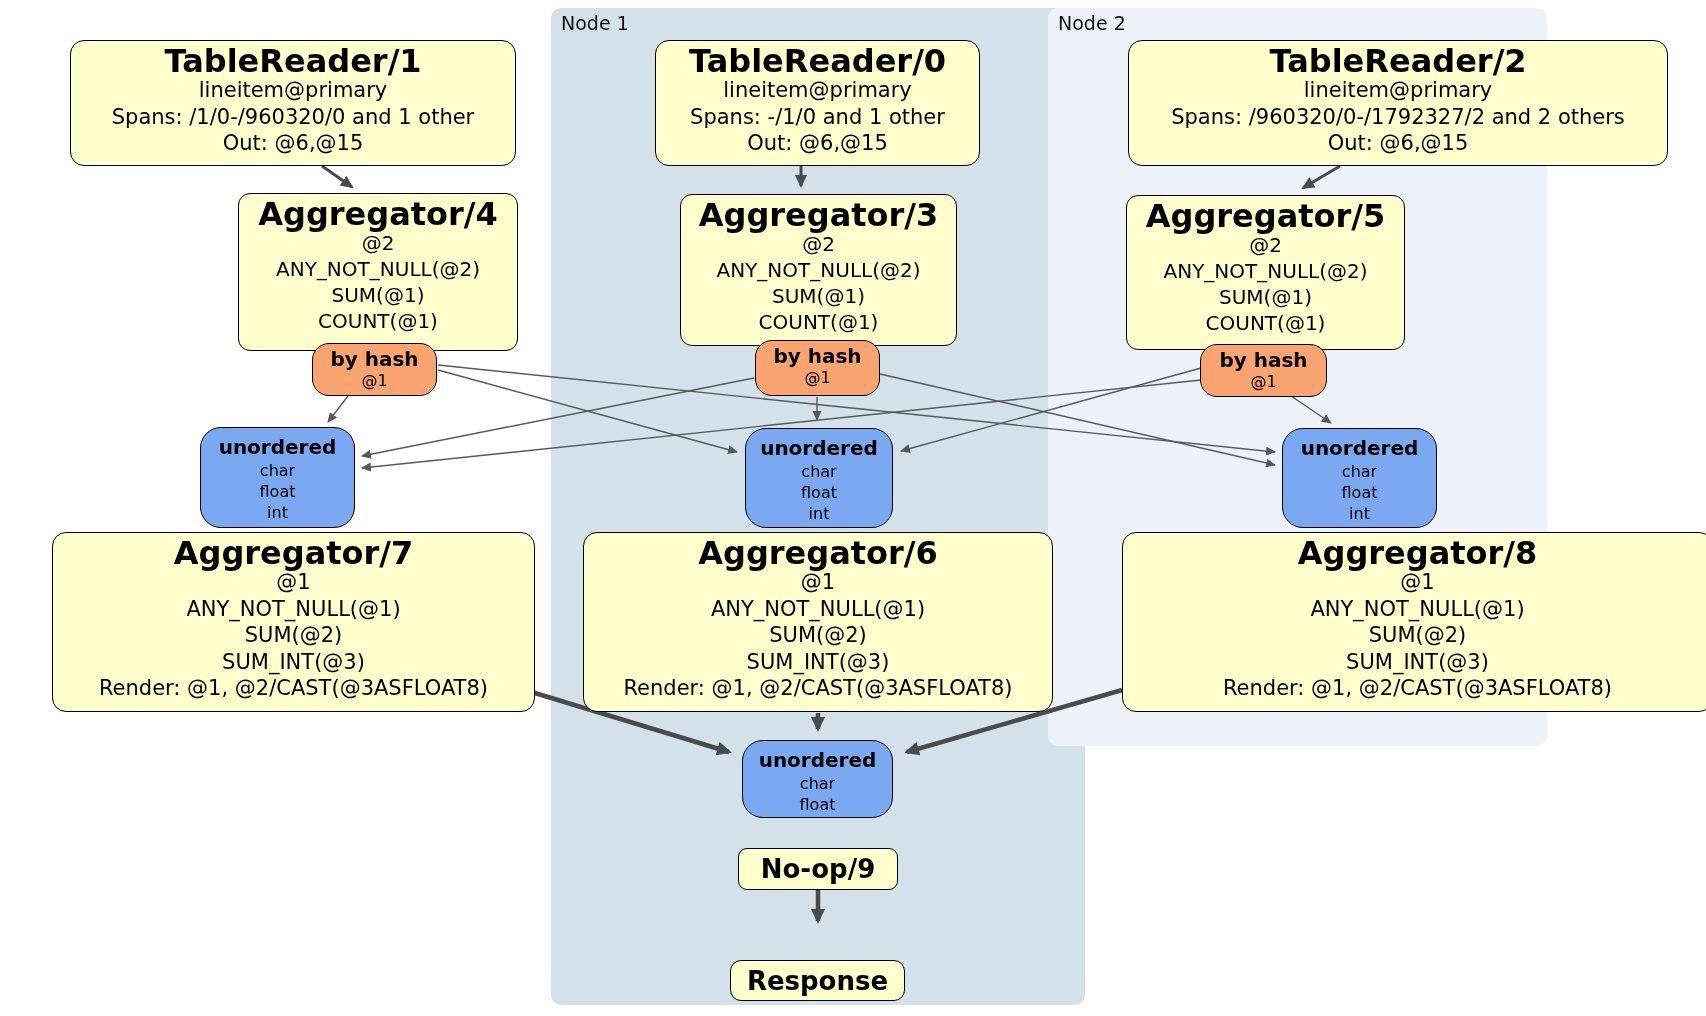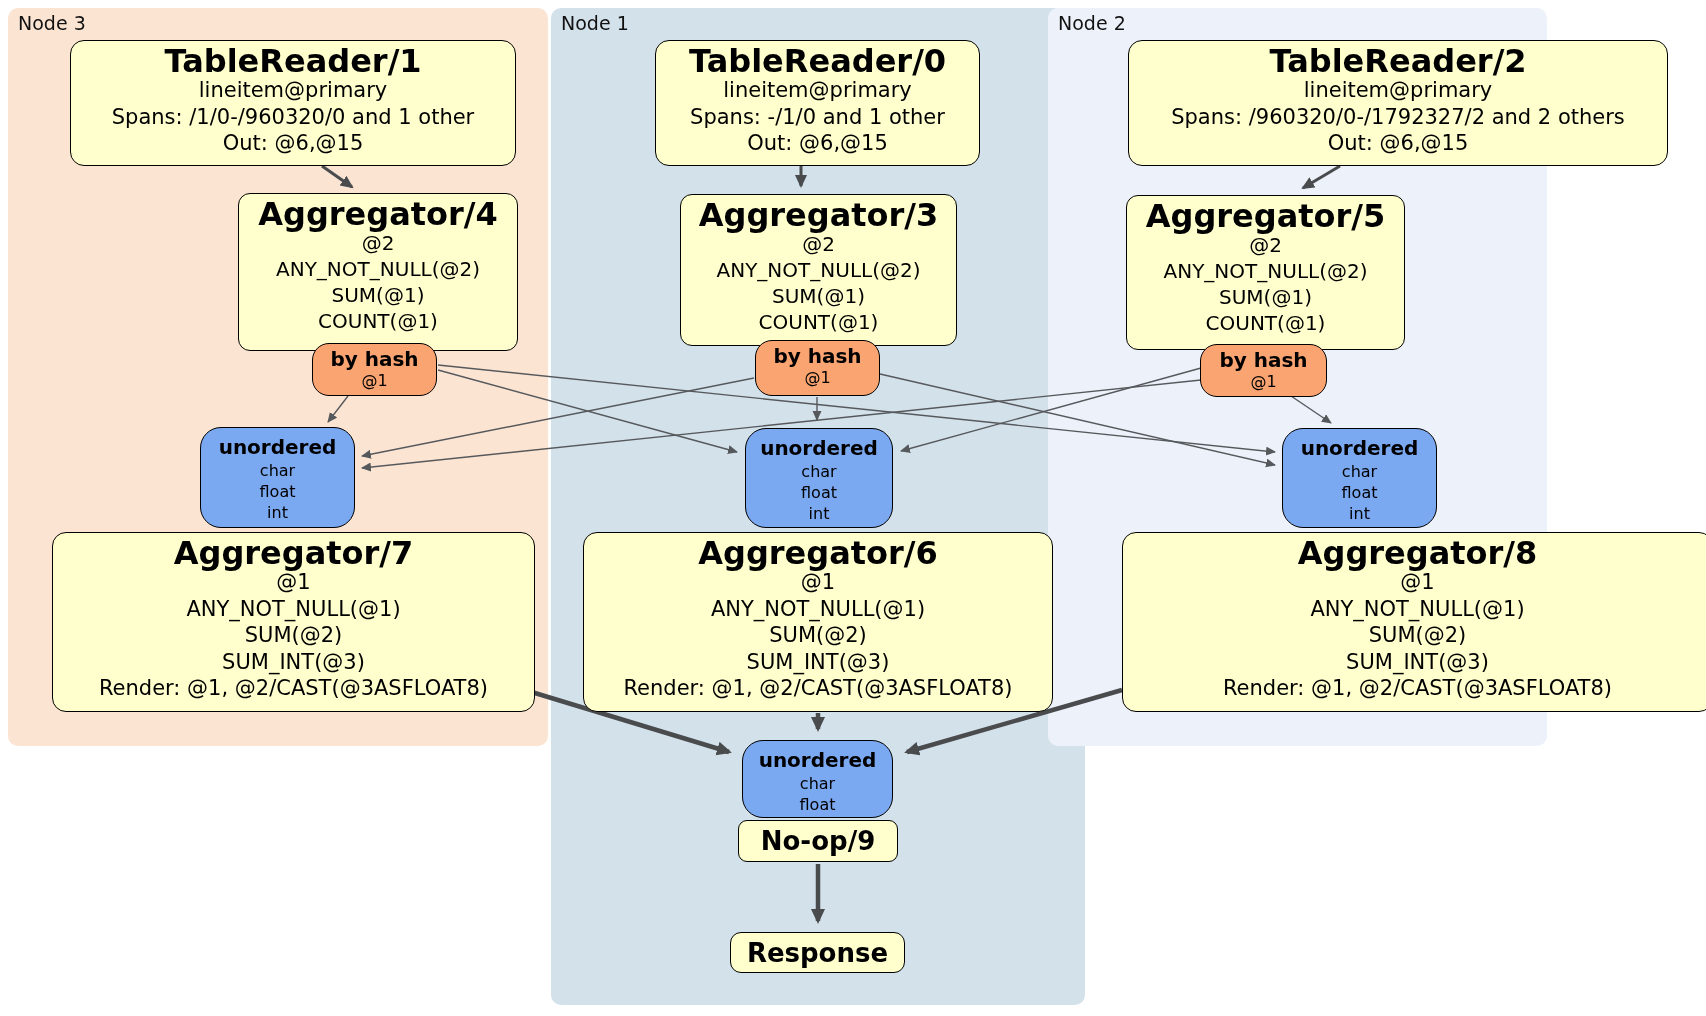--- a/index.html
+++ b/index.html
@@ -29,31 +29,28 @@
     position:absolute;z-index:4;background:var(--blue);
     border:1.6px solid #000;border-radius:21px;text-align:center;
     box-sizing:border-box;padding-top:7px;
   }
   .sync .stitle{font-weight:bold;font-size:20px;line-height:25px;}
   .sync .sitem{font-size:16px;line-height:21px;}
   .mini{
     position:absolute;z-index:4;background:var(--yellow);
     border:1.6px solid #000;border-radius:9px;text-align:center;
     box-sizing:border-box;display:flex;align-items:center;justify-content:center;
-    font-weight:bold;font-size:26px;
+    font-weight:bold;font-size:26px;margin-top:28px;
   }
 </style>
 </head>
 <body>
 
 <div id="canvas">
 
-  <div class="panel" style="left:8px;top:8px;width:540px;height:738px;background:var(--panel3);">
-    <div class="panel-label">Node 3</div>
-  </div>
   <div class="panel" style="left:551px;top:8px;width:534px;height:997px;background:var(--panel1);">
     <div class="panel-label">Node 1</div>
   </div>
   <div class="panel" style="left:1048px;top:8px;width:499px;height:738px;background:var(--panel2);">
     <div class="panel-label">Node 2</div>
   </div>
 
   <svg id="edges" width="1706" height="1016" viewBox="0 0 1706 1016">
     <defs>
       <marker id="mthin" markerUnits="userSpaceOnUse" markerWidth="11" markerHeight="10" refX="9" refY="4.5" orient="auto">

